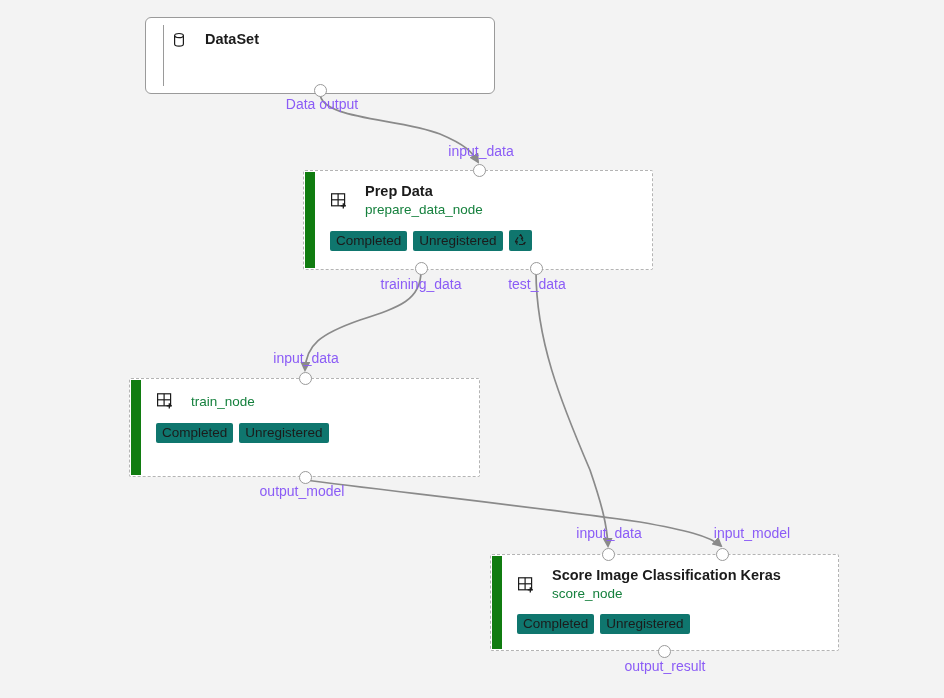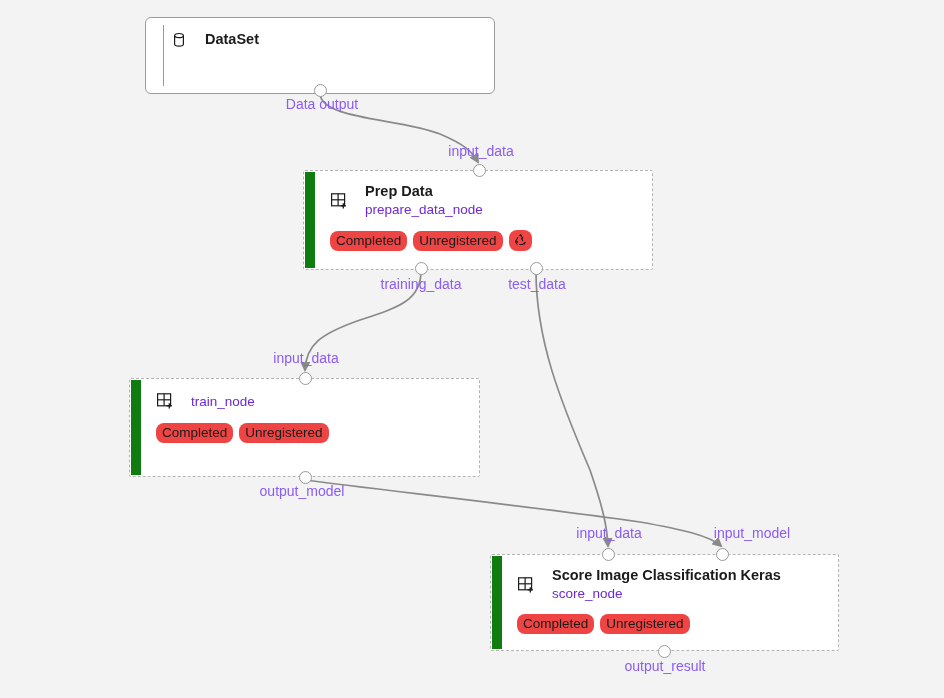--- a/index.html
+++ b/index.html
@@ -80,33 +80,33 @@
   }
   .node-titles { line-height: 1.15; }
   .node-title {
     font-size: 14.5px;
     font-weight: bold;
     color: #1b1b1b;
     white-space: nowrap;
   }
   .node-subtitle {
     font-size: 13.5px;
-    color: #6d28d9;
+    color: #15803d;
     white-space: nowrap;
     margin-top: 2px;
   }
   .badge-row {
     display: flex;
     align-items: center;
     gap: 6px;
     margin-top: 13px;
   }
   .badge {
-    background: #ef4444;
-    border-radius: 8px;
+    background: #0f766e;
+    border-radius: 2px;
     font-size: 13.5px;
     color: #1b1b1b;
     padding: 2px 6px 3px 6px;
     white-space: nowrap;
   }
   .badge.icon-badge {
     padding: 2px 4px 1px 4px;
     display: flex;
     align-items: center;
   }

